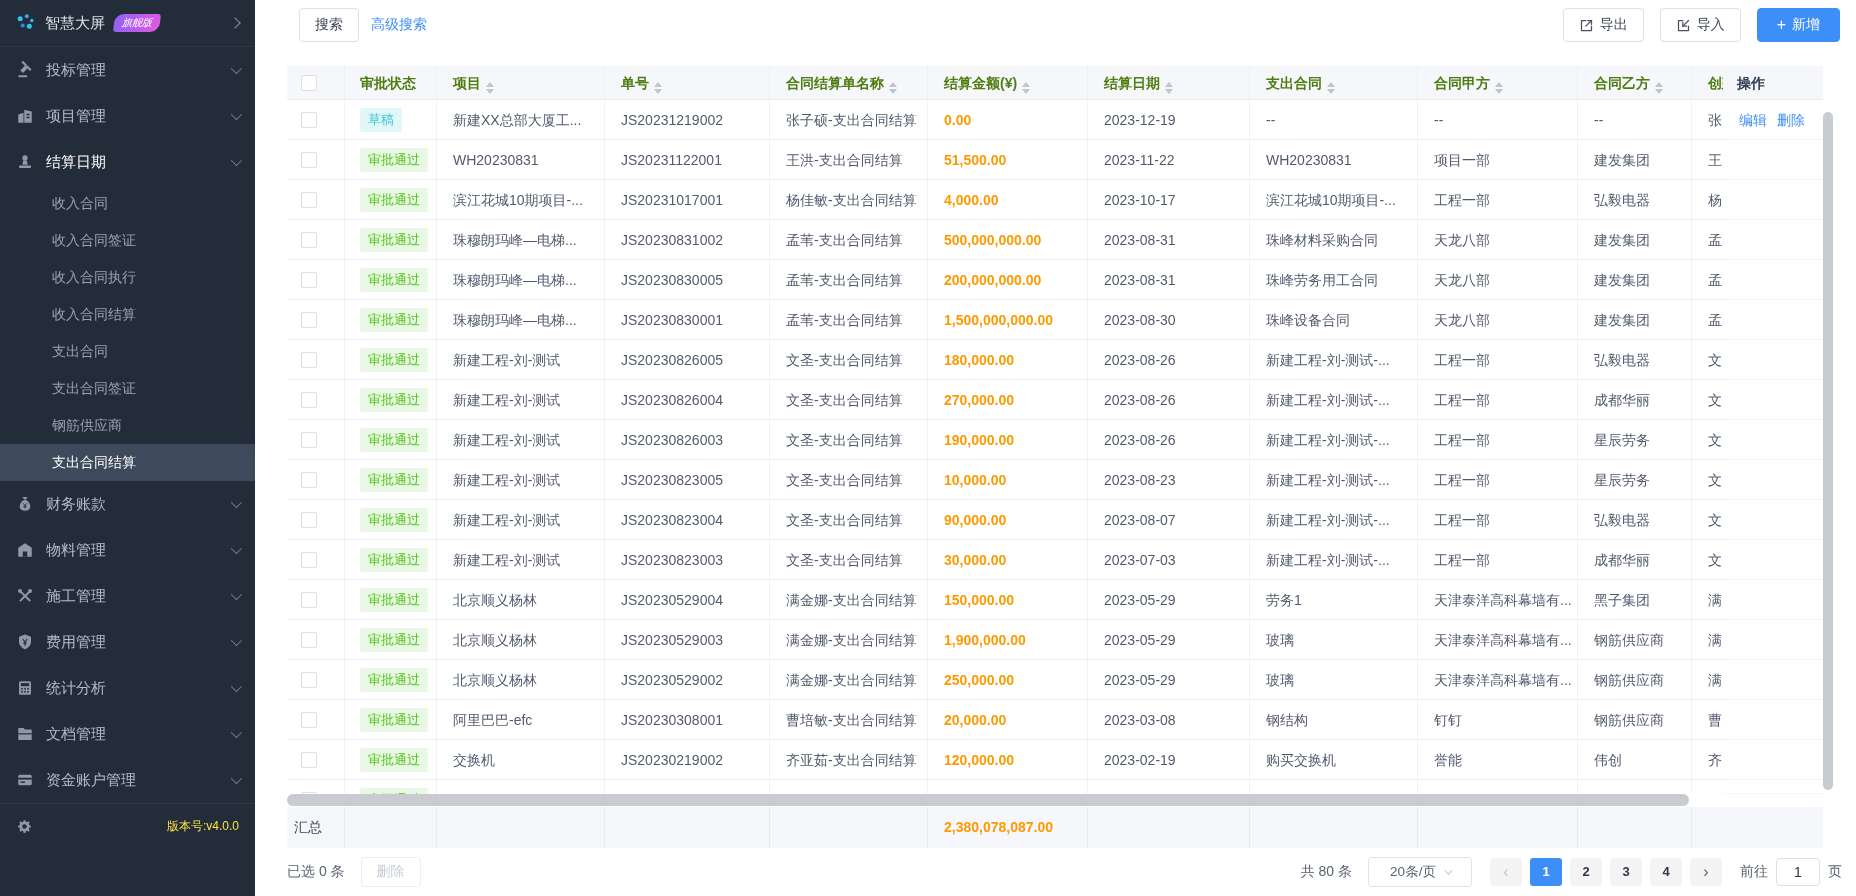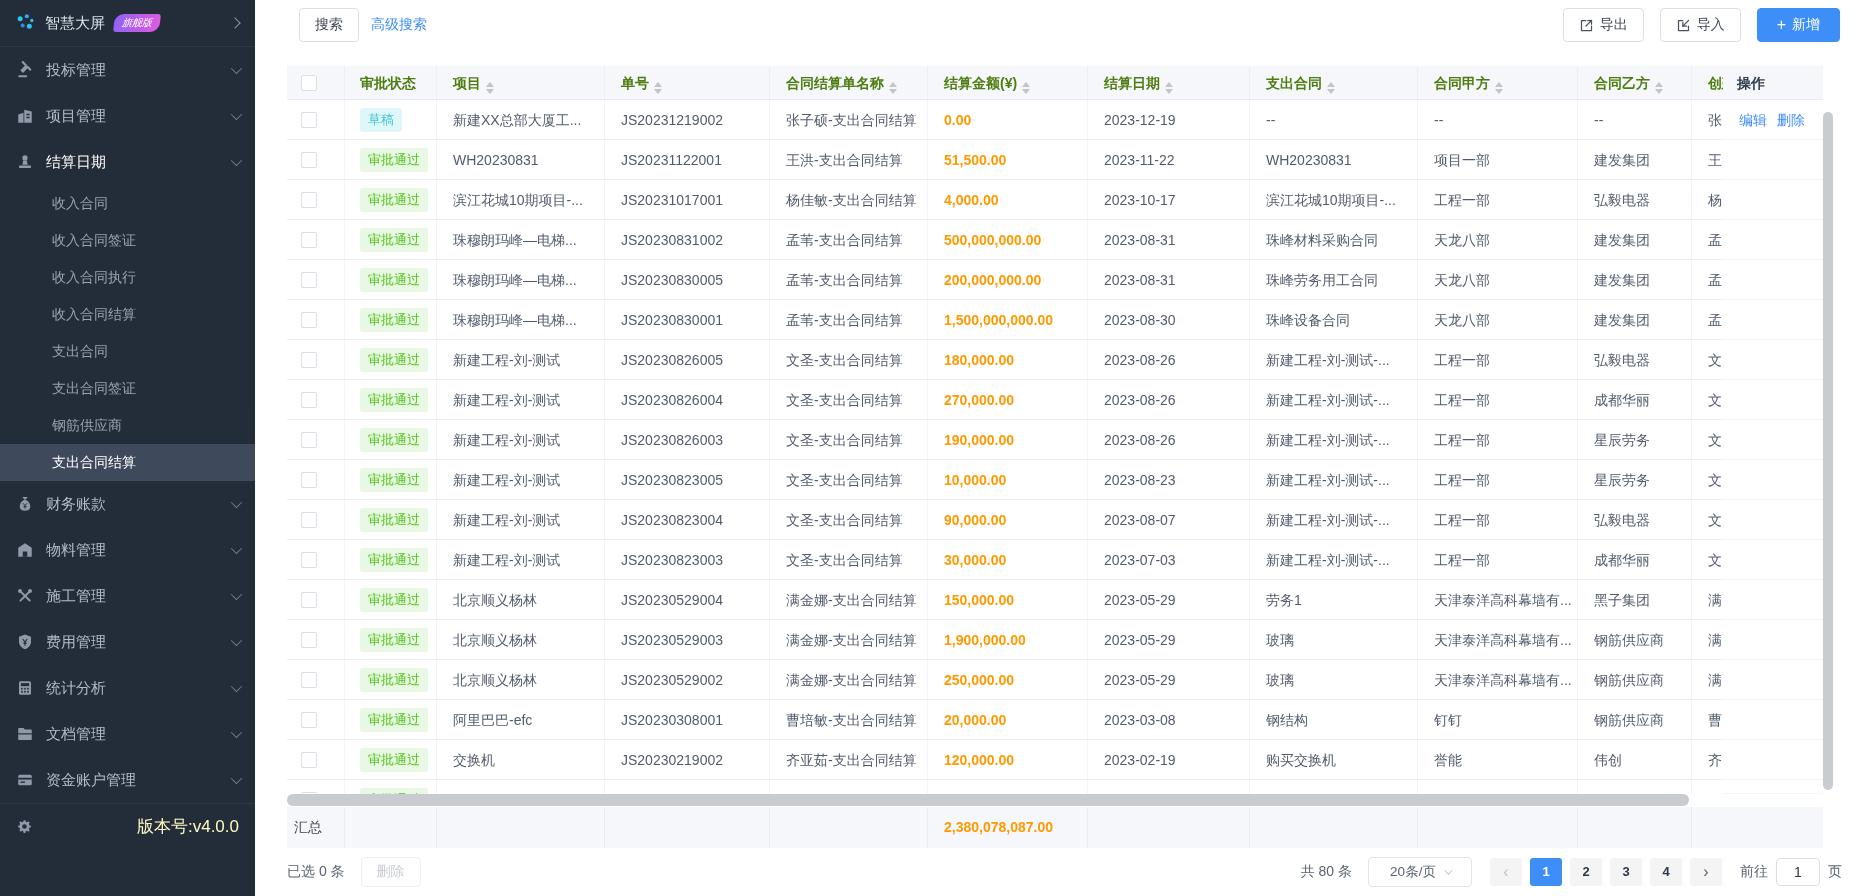--- a/index.html
+++ b/index.html
@@ -26,21 +26,21 @@
   .chev{display:inline-block;width:7px;height:7px;border-right:1.6px solid currentColor;
     border-bottom:1.6px solid currentColor;}
   .chev.down{transform:rotate(45deg) translateY(-2px);}
   .chev.rightward{transform:rotate(-45deg);}
   .chev.left{transform:rotate(135deg);}
   .s-item .chev{margin-left:auto;color:#707a8a;}
   .s-logo .chev{margin-left:auto;color:#8a93a3;}
   .s-flow{height:48px;}
   .s-flow .flow-lbl{color:#e2e7ee;}
   .s-version{height:44px;display:flex;align-items:center;padding:0 16px;flex:none;}
-  .s-version .ver{margin-left:auto;color:#fef9c3;font-size:17px;}
+  .s-version .ver{margin-left:auto;color:#fde047;font-size:12px;}
   .sb-thumb{position:absolute;left:257px;top:4px;width:8px;height:580px;background:#e4e8ee;
     border-radius:4px;}
   .collapse-handle{position:absolute;left:255px;top:405px;width:15px;height:46px;
     background:#242e3c;border-radius:0 10px 10px 0;display:flex;align-items:center;
     justify-content:center;color:#cfd5dd;cursor:pointer;box-shadow:1px 0 4px rgba(0,0,0,.15);}
   .collapse-handle .chev{width:6px;height:6px;}
 
   
   .main{position:absolute;left:255px;top:0;width:1601px;height:896px;background:#fff;}
   .toolbar{position:absolute;left:32px;right:16px;top:8px;height:34px;display:flex;align-items:center;}

